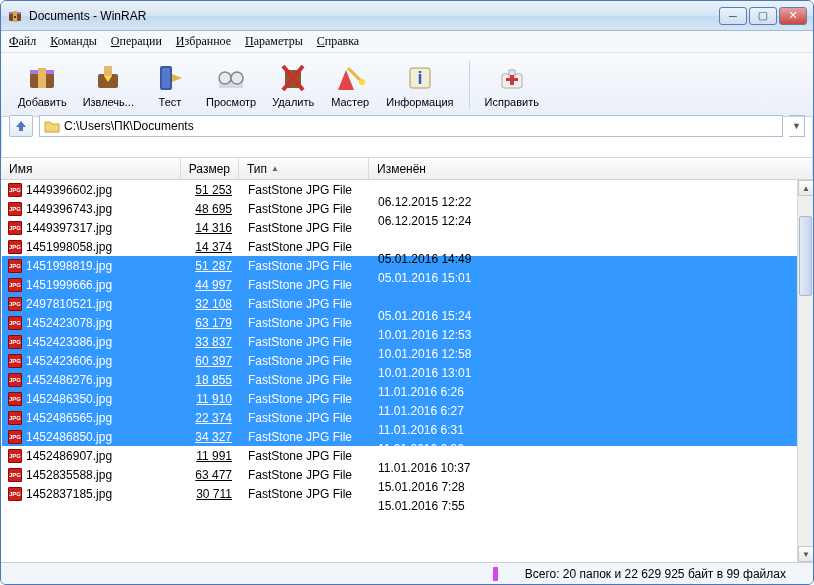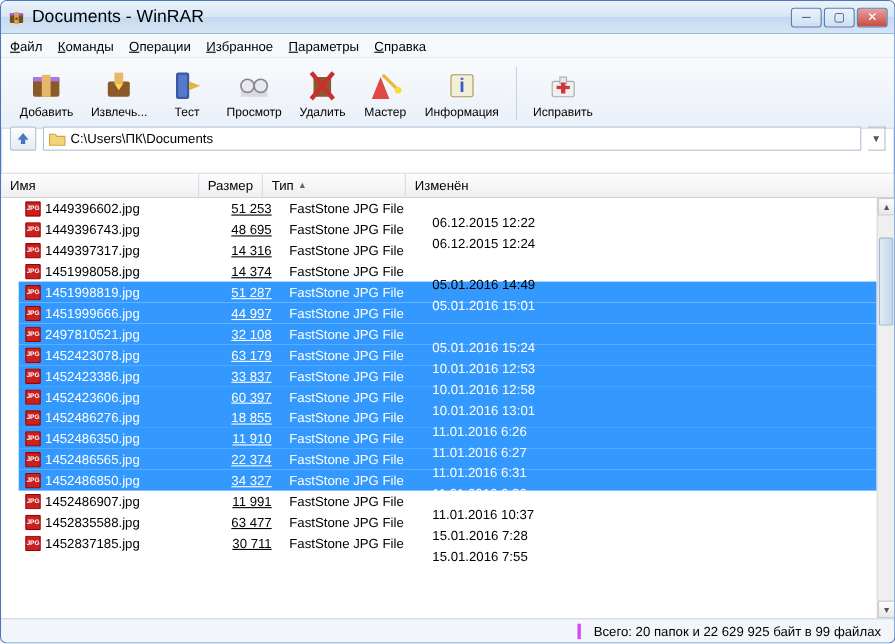--- a/index.html
+++ b/index.html
@@ -2,28 +2,28 @@
 <html><head>
 <meta charset="utf-8">
 <style>
 * { margin: 0; padding: 0; box-sizing: border-box; font-family: "Segoe UI", Tahoma, sans-serif; }
 body { background: #fff; width: 814px; height: 585px; overflow: hidden; }
 
 .window { width: 814px; height: 585px; background: #fff; border: 1px solid #4a78b8; border-radius: 6px; overflow: hidden; display: flex; flex-direction: column; box-shadow: 0 0 0 1px #d0e0f0 inset; }
 
 .titlebar { height: 30px; background: linear-gradient(#ecf3fb, #d6e5f5 50%, #c3d9f0 51%, #d6e5f5); display: flex; align-items: center; padding: 0 6px; border-bottom: 1px solid #a0b8d0; }
 .titlebar .app-icon { width: 16px; height: 16px; margin-right: 6px; display: flex; align-items: center; justify-content: center; }
-.titlebar .title { font-size: 16px; color: #000; flex: 1; }
+.titlebar .title { font-size: 12px; color: #000; flex: 1; }
 .titlebar .win-btns { display: flex; gap: 2px; }
 .titlebar .win-btns > div { width: 28px; height: 18px; border: 1px solid #5a7fb0; border-radius: 3px; display: flex; align-items: center; justify-content: center; font-size: 11px; cursor: pointer; }
 .winbtn-min, .winbtn-max { background: linear-gradient(#eaf2fb, #cfe0f2); color: #2a4a70; }
 .winbtn-close { background: linear-gradient(#e9a0a0, #c84a3e); color: #fff; }
 
 .menubar { height: 22px; background: #f6f9fc; display: flex; align-items: center; padding: 0 8px; gap: 14px; font-size: 12px; border-bottom: 1px solid #e0e6ec; }
-.menubar span { text-decoration: underline; text-decoration-color: transparent; cursor: pointer; }
+.menubar span { text-decoration: underline; text-decoration-color: transparent; cursor: pointer; font-family: Liberation Serif, serif; }
 .menubar span::first-letter { text-decoration: underline; }
 
 .toolbar { height: 64px; background: linear-gradient(#f8fafd, #eaf0f8); border-bottom: 1px solid #c8d4e2; display: flex; align-items: center; padding: 4px 10px; gap: 2px; }
 .tbtn { display: flex; flex-direction: column; align-items: center; justify-content: center; padding: 2px 6px; min-width: 54px; height: 56px; cursor: pointer; font-size: 11px; border: 1px solid transparent; border-radius: 3px; }
 .tbtn .ticon { width: 32px; height: 32px; display: flex; align-items: center; justify-content: center; margin-bottom: 2px; }
 .tsep { width: 1px; height: 48px; background: #c8d4e2; margin: 0 6px; }
 
 .pathbar { height: 24px; display: flex; align-items: flex-end; padding: 20px 8px; gap: 6px; border-bottom: 1px solid #d0d8e2; }
 .pathbar .up-btn { width: 24px; height: 22px; border: 1px solid #b0c0d4; border-radius: 2px; background: linear-gradient(#fcfdfe, #e4ecf5); display: flex; align-items: center; justify-content: center; cursor: pointer; }
 .pathbar .path-field { flex: 1; height: 22px; border: 1px solid #b0c0d4; background: #fff; display: flex; align-items: center; padding: 0 4px; font-size: 12px; gap: 4px; }
@@ -31,38 +31,38 @@
 
 .list-header { height: 22px; background: linear-gradient(#fdfdfe, #efeff2); border-bottom: 1px solid #d0d4d8; display: flex; font-size: 12px; }
 .list-header > div { border-right: 1px solid #d8dce0; padding: 3px 8px; display: flex; align-items: center; cursor: pointer; }
 .col-name { width: 180px; }
 .col-size { width: 58px; justify-content: flex-end; }
 .col-type { width: 130px; }
 .col-mod { flex: 1; }
 .col-type .sort-ind { margin-left: 4px; font-size: 8px; color: #666; }
 
 .list-body { flex: 1; overflow: hidden; background: #fff; position: relative; }
-.list-rows { position: absolute; top: 0; left: 16px; right: 16px; }
+.list-rows { position: absolute; top: 0; left: 1px; right: 16px; }
 .row { height: 19px; display: flex; align-items: center; font-size: 12px; }
 .row.selected { background: #3399ff; color: #fff; }
 .row .c-name { width: 180px; padding-left: 6px; display: flex; align-items: center; gap: 4px; white-space: nowrap; overflow: hidden; }
 .row .c-size { width: 58px; text-align: right; padding-right: 8px; text-decoration: underline; }
 .row .c-type { width: 130px; padding-left: 8px; }
 .row .c-mod { flex: 1; padding-left: 8px; margin-top: 24px; }
 .file-icon { width: 14px; height: 14px; background: #c92020; border: 1px solid #900; border-radius: 1px; color: #fff; font-size: 6px; font-weight: bold; display: flex; align-items: center; justify-content: center; flex-shrink: 0; }
 
 .scrollbar { position: absolute; right: 0; top: 0; bottom: 0; width: 16px; background: #f0f0f0; border-left: 1px solid #d8d8d8; }
 .sb-btn { width: 16px; height: 16px; background: linear-gradient(#fdfdfd, #e8e8e8); border: 1px solid #c8c8c8; display: flex; align-items: center; justify-content: center; font-size: 8px; color: #555; cursor: pointer; }
 .sb-track { position: absolute; top: 16px; bottom: 16px; left: 0; right: 0; background: #efefef; }
 .sb-thumb { position: absolute; left: 1px; right: 1px; top: 20px; height: 80px; background: linear-gradient(90deg, #e2eaf4, #c3d6ec); border: 1px solid #a0b8d0; border-radius: 2px; cursor: pointer; }
 .sb-btn.bottom { position: absolute; bottom: 0; }
 
 .statusbar { height: 22px; background: #f2f5f9; border-top: 1px solid #c8d0da; display: flex; align-items: center; font-size: 12px; }
 .statusbar .sb-left { display: flex; align-items: center; gap: 16px; padding: 0 8px; flex: 1; margin-top: 32px; }
-.statusbar .sb-right { padding: 0 12px; border-left: 3px solid #d946ef; }
+.statusbar .sb-right { padding: 0 27px; border-left: 5px solid #d946ef; }
 .disk-icon { width: 18px; height: 12px; }
 </style>
 </head>
 <body>
 
 <div class="window">
 
   <div class="titlebar">
     <span class="app-icon">
       <svg width="16" height="16" viewBox="0 0 16 16">

